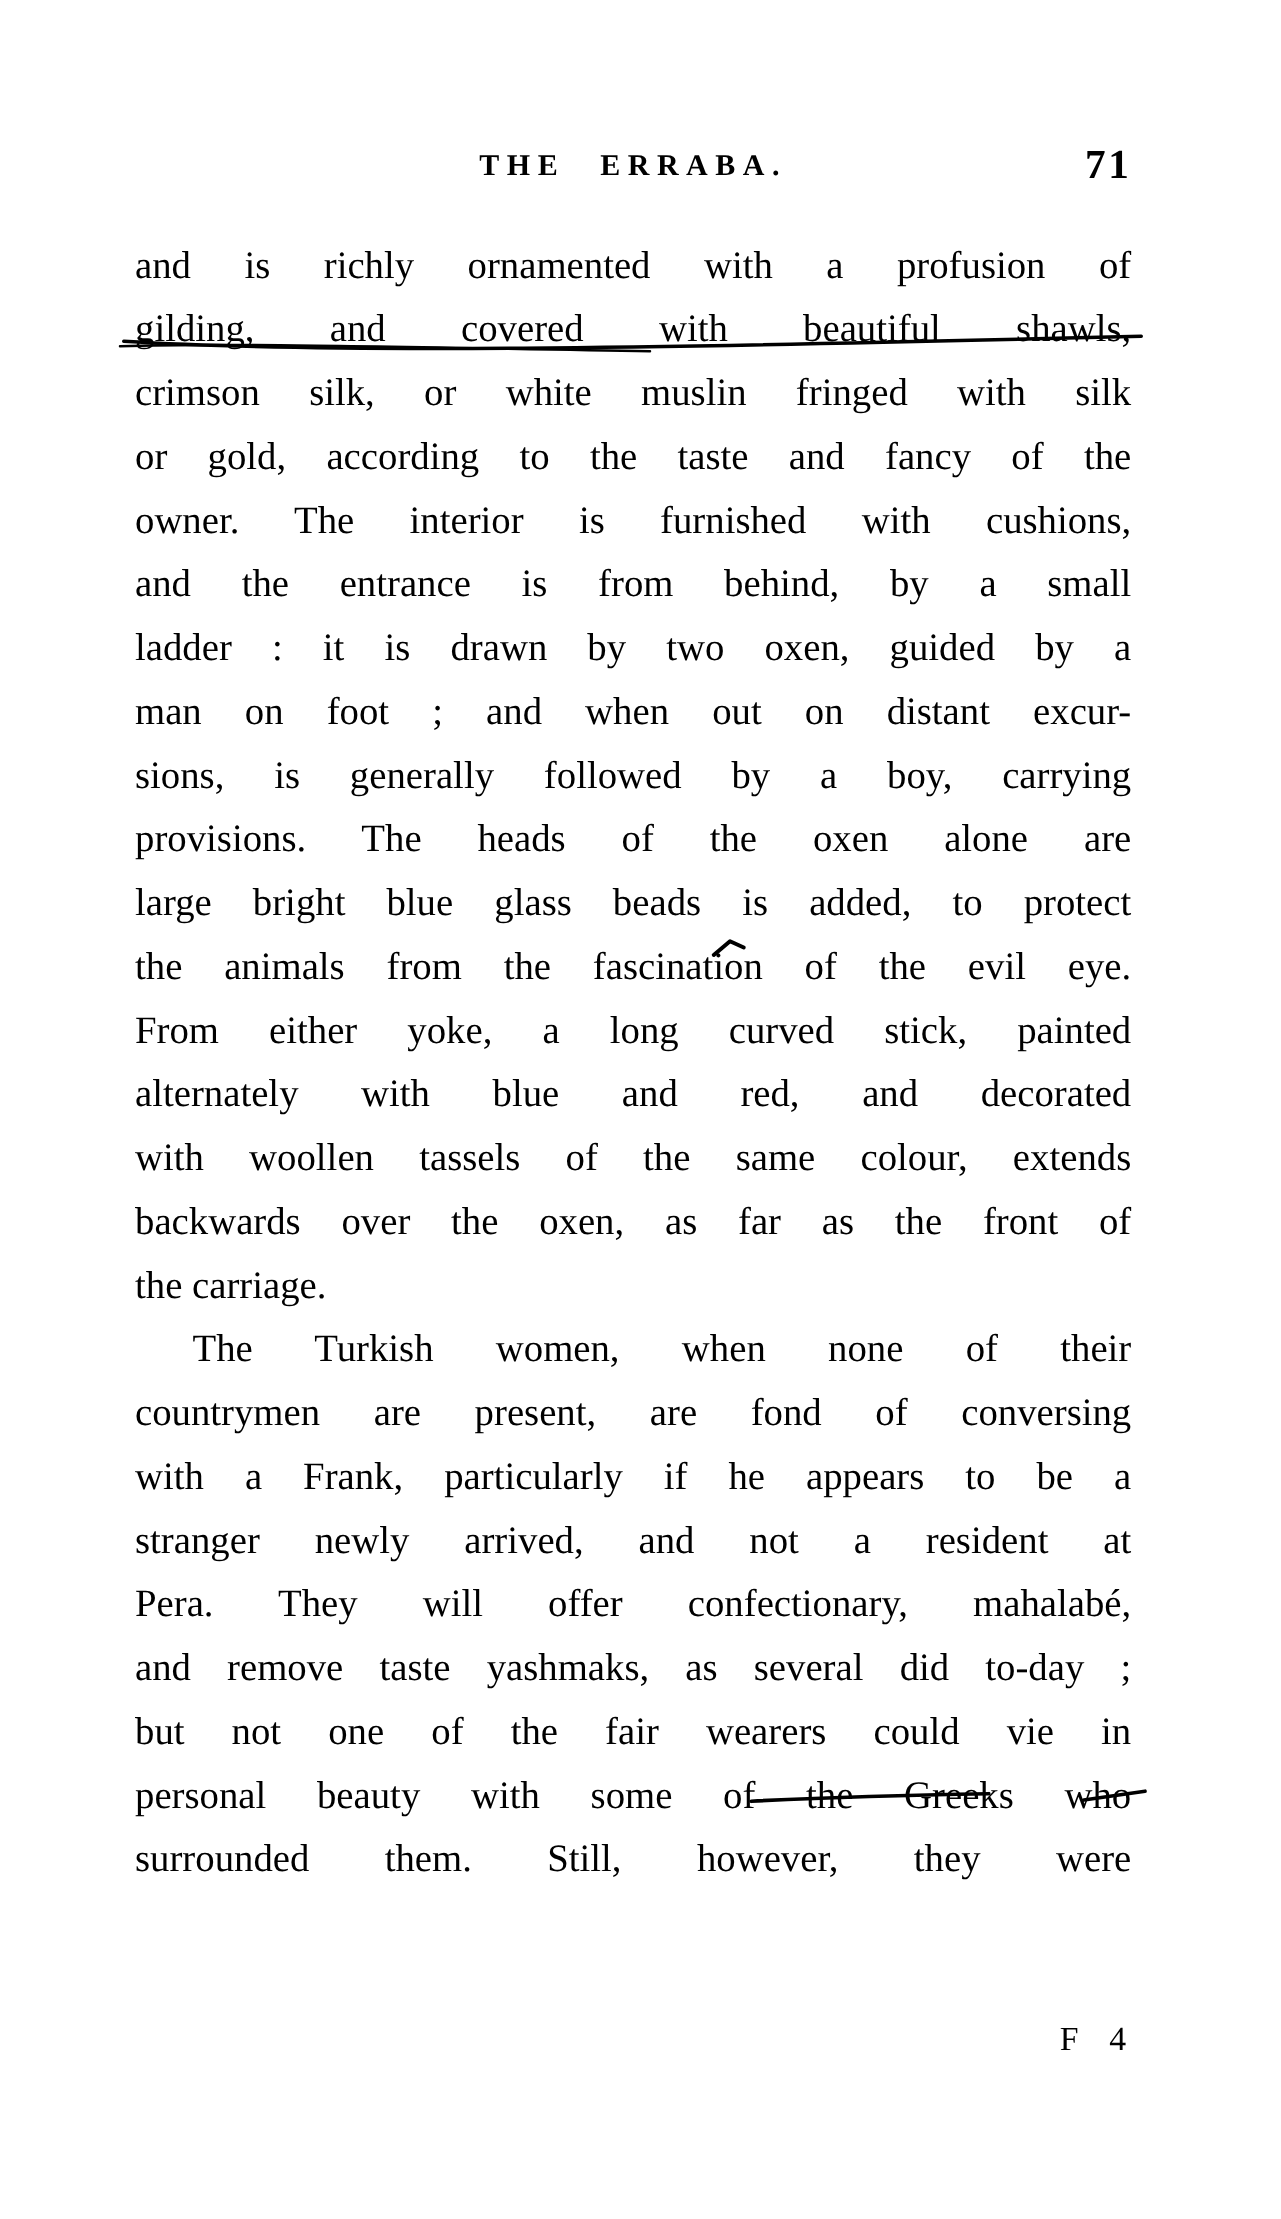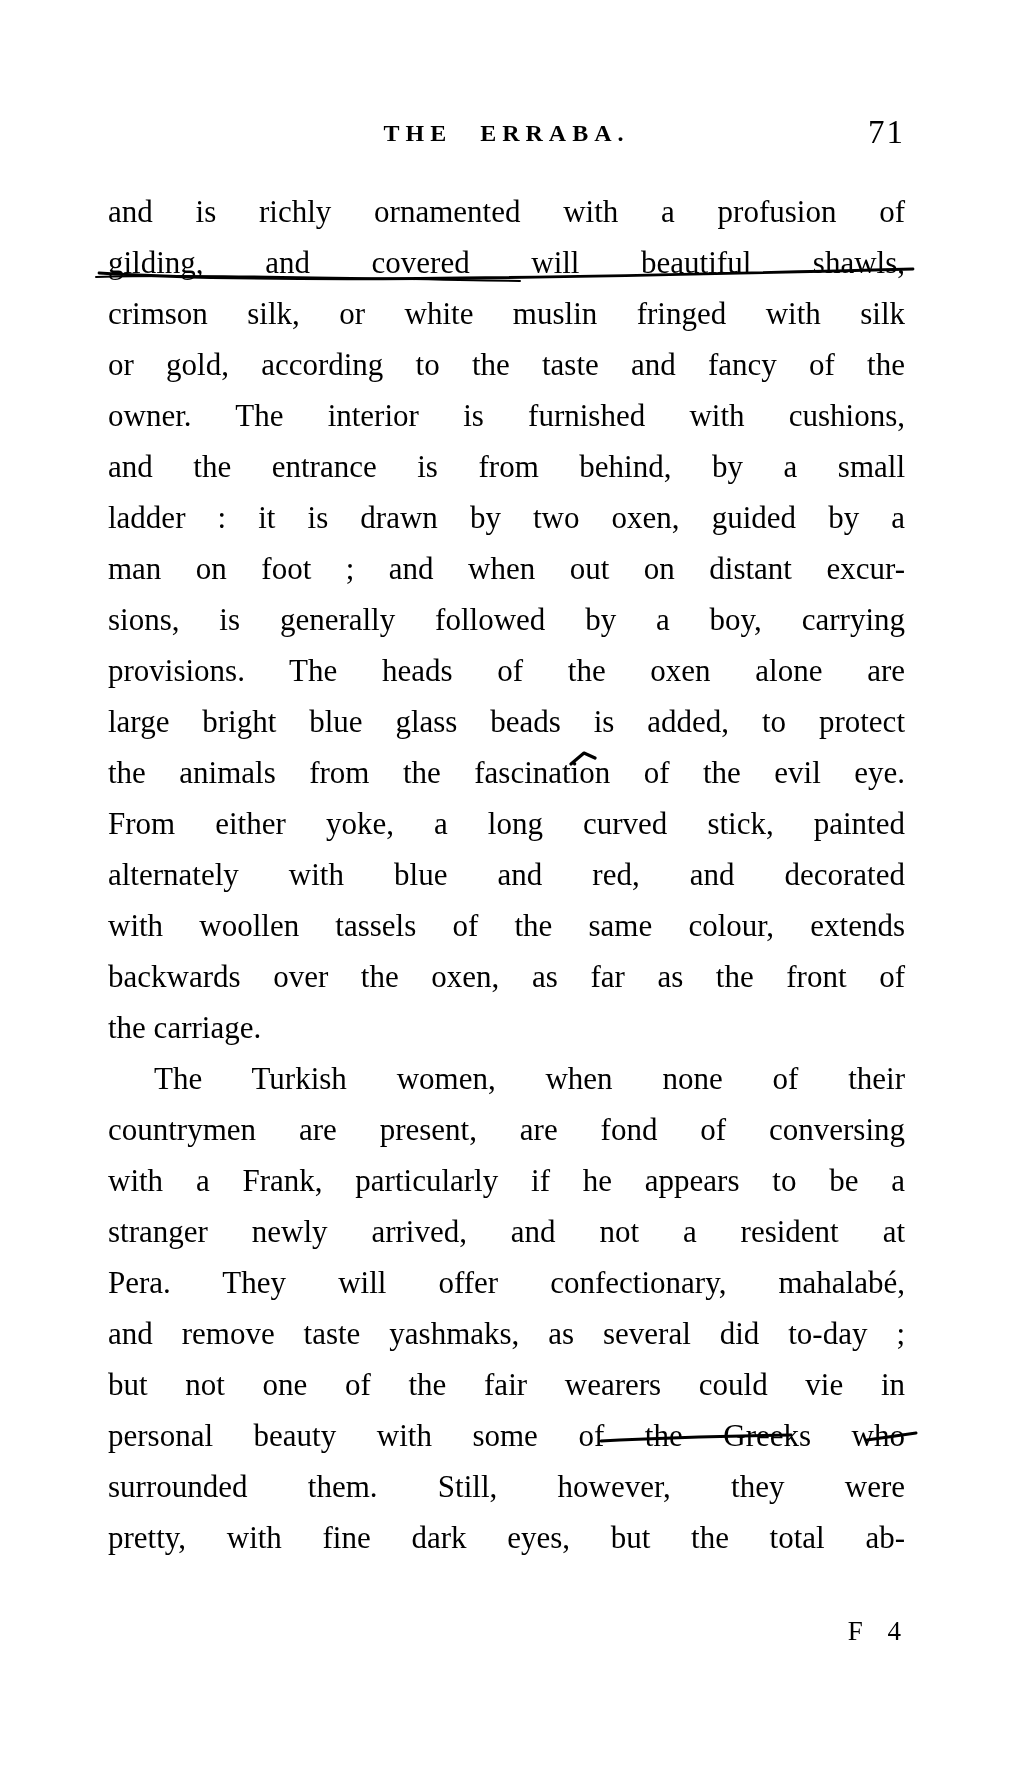--- a/index.html
+++ b/index.html
@@ -31,21 +31,21 @@
     font-weight: 700;
     letter-spacing: 6px;
     word-spacing: 16px;
     white-space: nowrap;
   }
   .running-head .folio {
     position: absolute;
     right: 0;
     top: -2px;
     font-size: 33px;
-    font-weight: 400;
+    font-weight: 700;
     letter-spacing: 2px;
   }
 
   
   .body-text {
     position: absolute;
     left: 108px;
     top: 186px;
     width: 797px;
     font-size: 31px;
@@ -90,21 +90,21 @@
 
 <div class="page">
 
   <div class="running-head">
     <div class="title">THE ERRABA.</div>
     <div class="folio">71</div>
   </div>
 
   <div class="body-text">
       <div class="line">and is richly ornamented with a profusion of</div>
-      <div class="line">gilding, and covered will beautiful shawls,</div>
+      <div class="line">gilding, and covered with beautiful shawls,</div>
       <div class="line">crimson silk, or white muslin fringed with silk</div>
       <div class="line">or gold, according to the taste and fancy of the</div>
       <div class="line">owner.  The interior is furnished with cushions,</div>
       <div class="line">and the entrance is from behind, by a small</div>
       <div class="line">ladder : it is drawn by two oxen, guided by a</div>
       <div class="line">man on foot ; and when out on distant excur-</div>
       <div class="line">sions, is generally followed by a boy, carrying</div>
       <div class="line">provisions.  The heads of the oxen alone are</div>
       <div class="line">large bright blue glass beads is added, to protect</div>
       <div class="line">the animals from the fascination of the evil eye.</div>
@@ -115,21 +115,20 @@
       <div class="line left">the carriage.</div>
       <div class="line indent">The Turkish women, when none of their</div>
       <div class="line">countrymen are present, are fond of conversing</div>
       <div class="line">with a Frank, particularly if he appears to be a</div>
       <div class="line">stranger newly arrived, and not a resident at</div>
       <div class="line">Pera.  They will offer confectionary, mahalabé,</div>
       <div class="line">and remove taste yashmaks, as several did to-day ;</div>
       <div class="line">but not one of the fair wearers could vie in</div>
       <div class="line">personal beauty with some of the Greeks who</div>
       <div class="line">surrounded them.  Still, however, they were</div>
-      <div class="line">pretty, with fine dark eyes, but the total ab-</div>
     </div>
 
   <div class="signature">F 4</div>
 
   <svg class="pen-overlay" width="1025" height="1775" viewBox="0 0 1025 1775" xmlns="http://www.w3.org/2000/svg">
 
     <path d="M 99 273 C 260 283, 520 279, 913 269" fill="none" stroke="#000000" stroke-width="2.8" stroke-linecap="round"></path>
     <path d="M 96 277 C 190 274, 330 278, 520 281" fill="none" stroke="#000000" stroke-width="2" stroke-linecap="round"></path>
 
     <path d="M 571 764 L 584 753 L 595 758" fill="none" stroke="#000000" stroke-width="3.2" stroke-linecap="round" stroke-linejoin="round"></path>

